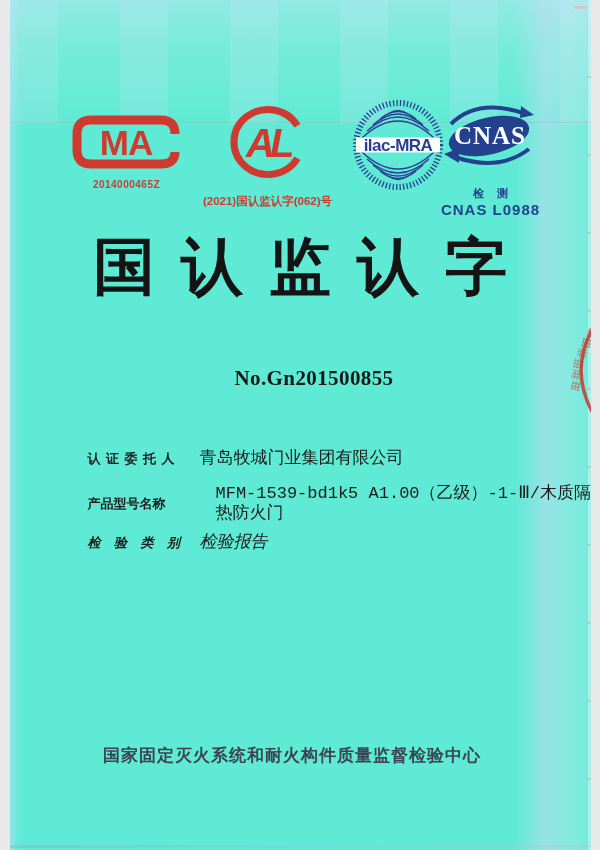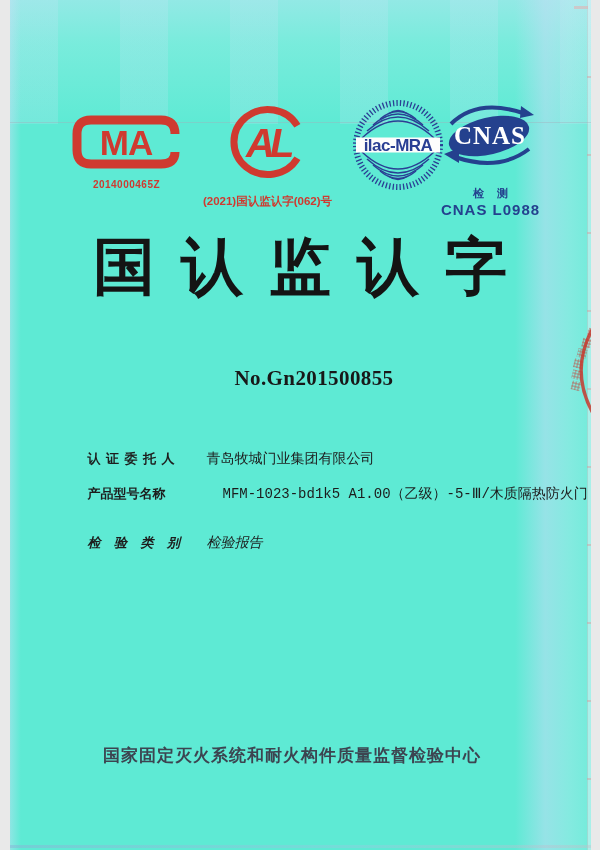--- a/index.html
+++ b/index.html
@@ -44,21 +44,21 @@
     letter-spacing:.4px;transform:translateX(14px);}
 
   
   .field-row{position:absolute;left:78px;display:flex;align-items:center;}
   .row-1{top:449px;}
   .row-2{top:484px;gap:16px;}
   .row-3{top:533px;font-style:italic;}
   .flabel{width:112px;flex:none;font-size:13px;font-weight:bold;color:#1d1d1d;white-space:nowrap;}
   .ls6{letter-spacing:5.5px;}
   .ls14{letter-spacing:13.5px;}
-  .fvalue{margin-left:7px;font-size:14px;color:#1c1c1c;line-height:20px;
+  .fvalue{font-size:17px;color:#1c1c1c;line-height:20px;
     font-family:"Liberation Mono","DejaVu Sans Mono",monospace;}
   .fvalue.wrap{width:384px;}
 
   
   .footer{position:absolute;top:744px;left:0;right:0;text-align:center;
     font-size:17px;font-weight:bold;color:#3c4450;letter-spacing:1px;transform:translateX(-8px);}
 
   
   .stamp{position:absolute;left:548px;top:310px;width:52px;height:124px;}
 </style>
@@ -128,21 +128,21 @@
 
   <div class="title">国认监认字</div>
   <div class="report-no">No.Gn201500855</div>
 
   <div class="field-row row-1">
     <div class="flabel ls6">认证委托人</div>
     <div class="fvalue">青岛牧城门业集团有限公司</div>
   </div>
   <div class="field-row row-2">
     <div class="flabel">产品型号名称</div>
-    <div class="fvalue wrap">MFM-1023-bd1k5 A1.00（乙级）-5-Ⅲ/木质隔热防火门</div>
+    <div class="fvalue wrap">MFM-1539-bd1k5 A1.00（乙级）-1-Ⅲ/木质隔热防火门</div>
   </div>
   <div class="field-row row-3">
     <div class="flabel ls14">检验类别</div>
     <div class="fvalue">检验报告</div>
   </div>
 
   <div class="footer">国家固定灭火系统和耐火构件质量监督检验中心</div>
 
   <svg class="stamp" viewBox="0 0 52 124">
     <defs>

